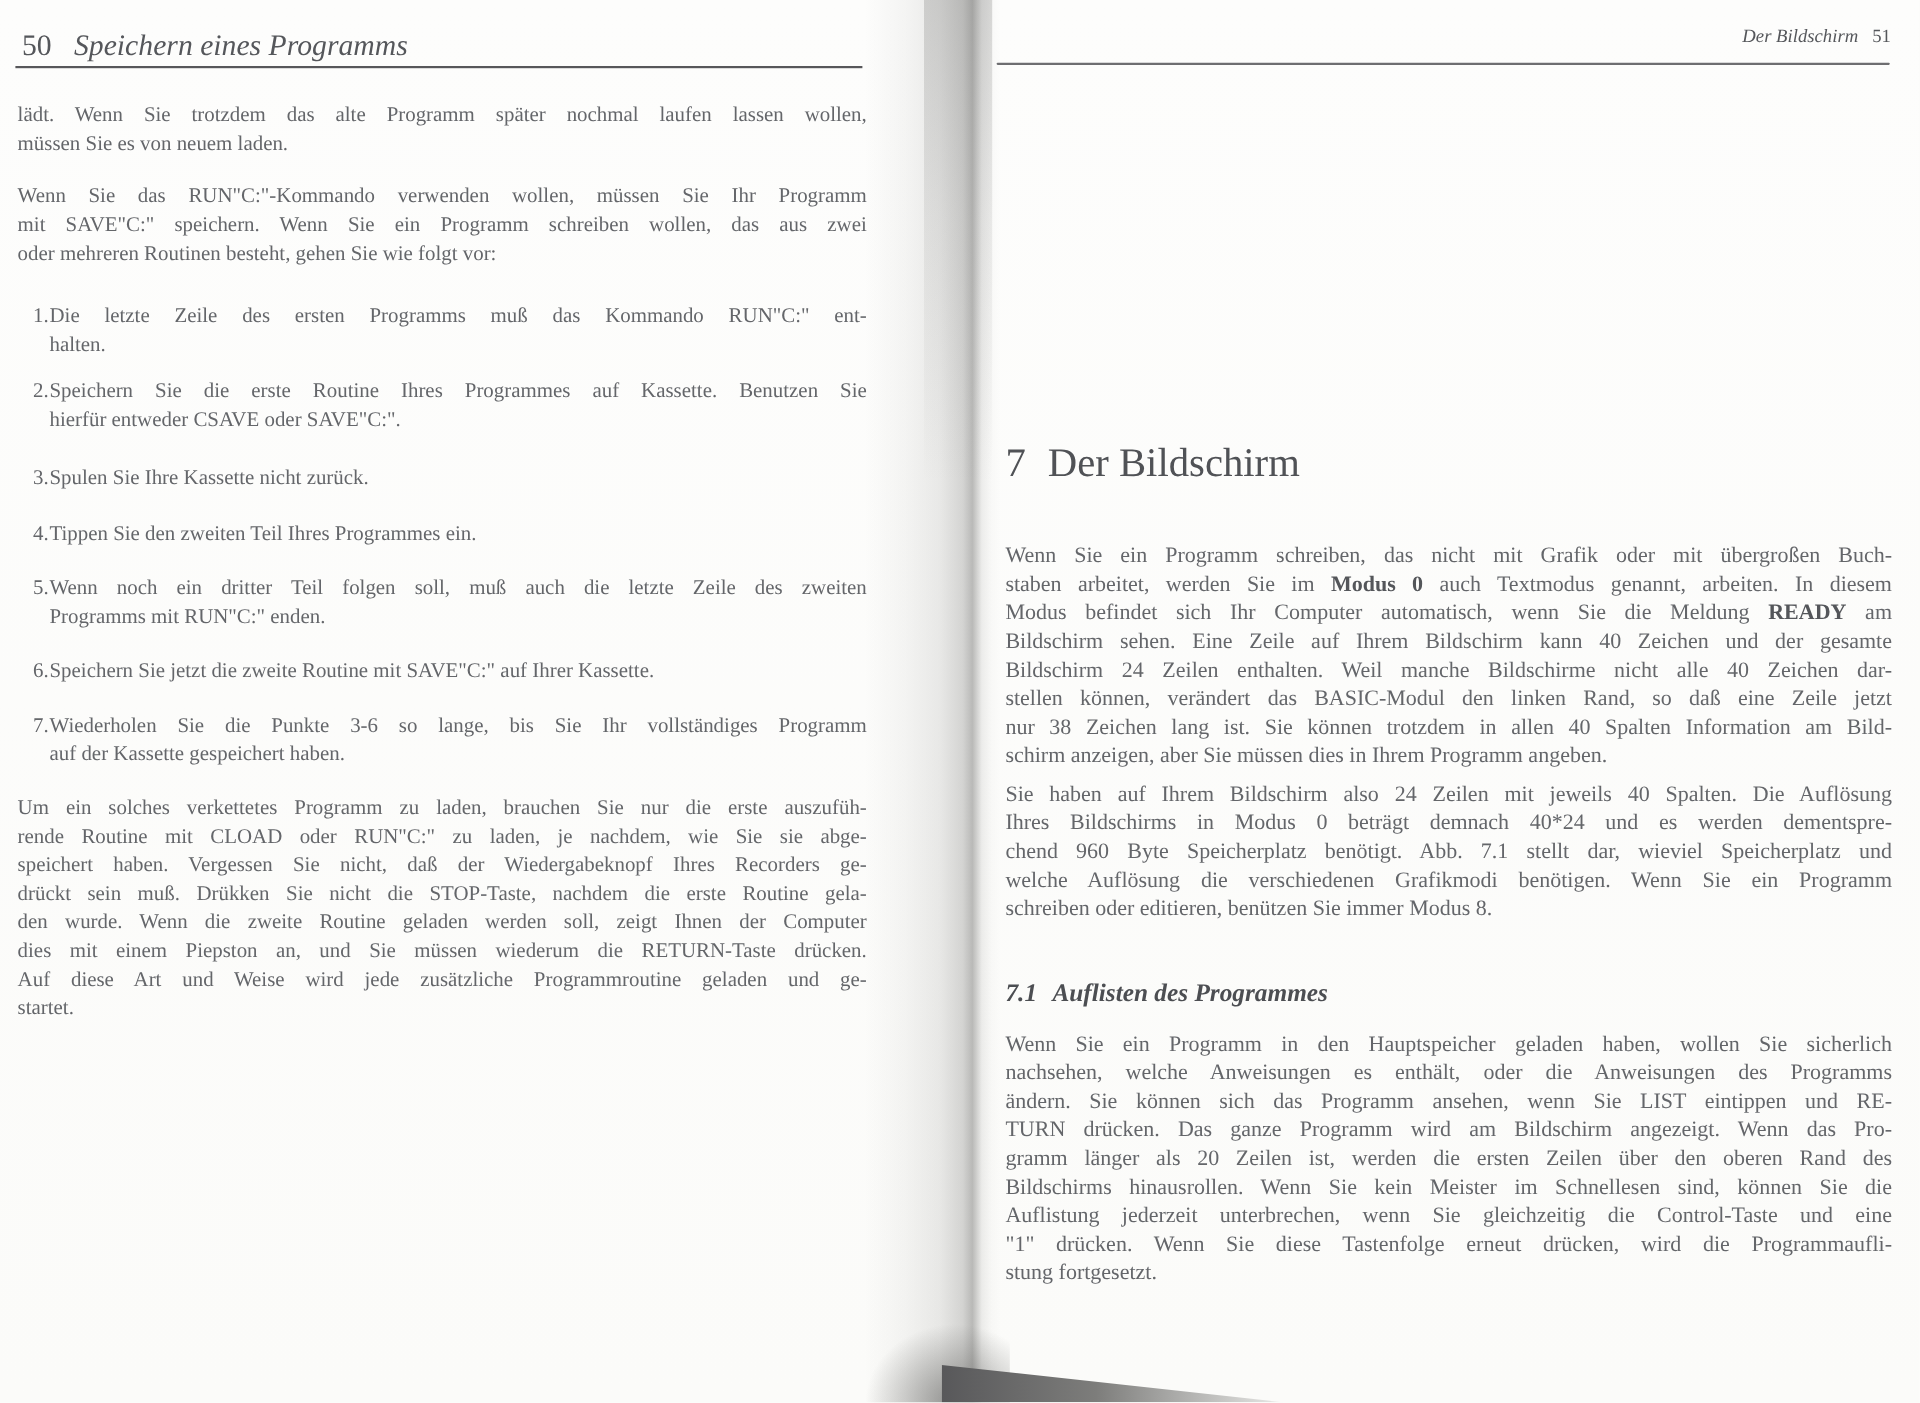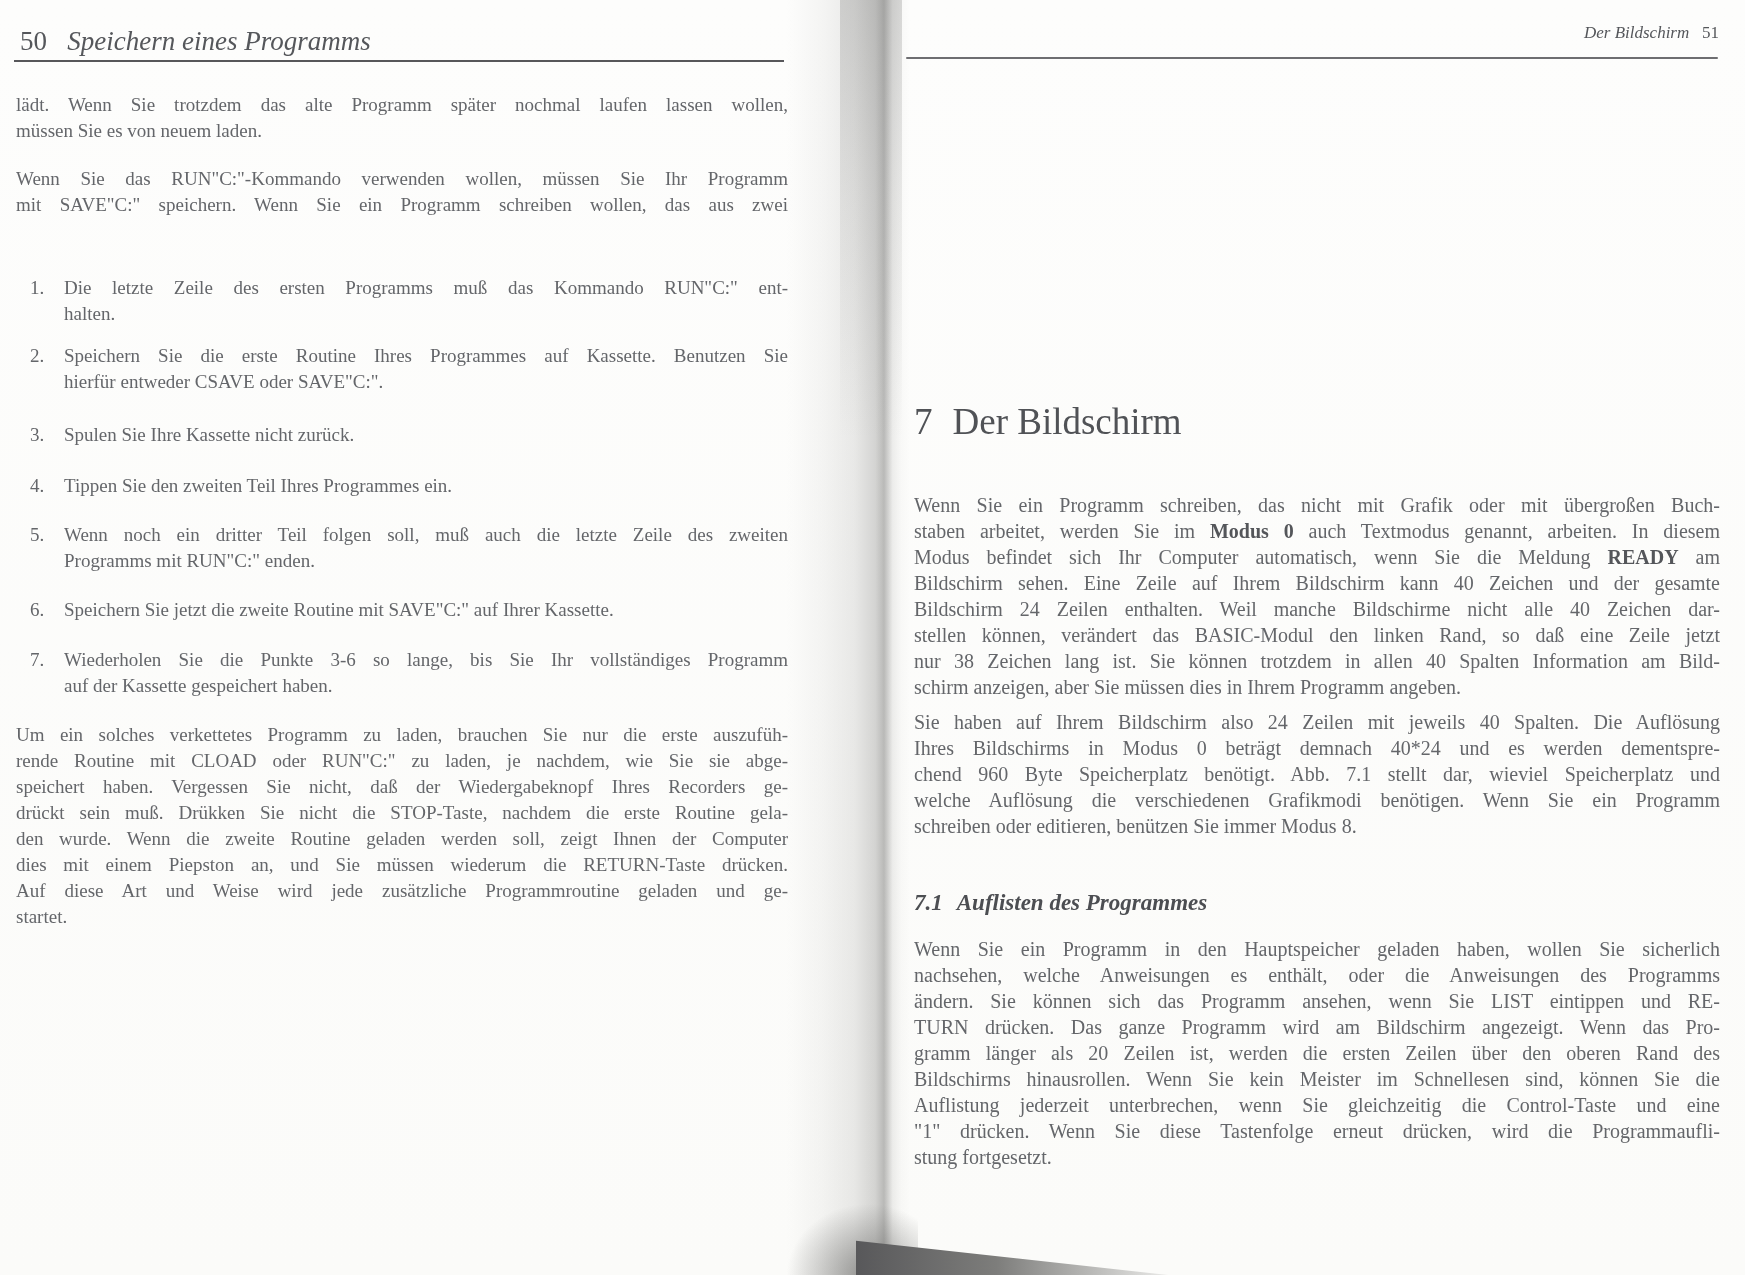--- a/index.html
+++ b/index.html
@@ -28,21 +28,21 @@
   
   .lblock { position: absolute; left: 16px;  width: 772px; font-size: 19px; line-height: 26px; }
   .rblock { position: absolute; left: 914px; width: 806px; font-size: 20px; line-height: 26px; }
   .line { text-align: justify; text-align-last: justify; }
   .line.last { text-align-last: left; }
   .b { font-weight: bold; color: #54565a; }
 
   
   .list-item { position: absolute; left: 16px; width: 772px; font-size: 19px; line-height: 26px; }
   .list-item .inum { position: absolute; left: 14px; top: 0; width: 42px; }
-  .list-item .itext { margin-left: 48px; }
+  .list-item .itext { margin-left: 29px; }
 
   
   #chapter-heading {
     position: absolute; left: 914px; top: 400px;
     font-size: 37px; font-weight: normal; color: #505256; white-space: nowrap;
   }
   #chapter-heading .chnum { margin-right: 20px; }
   #section-heading {
     position: absolute; left: 914px; top: 890px;
     font-size: 23px; font-weight: bold; color: #4c4e52; white-space: nowrap; font-style: italic;
@@ -94,20 +94,21 @@
     <div id="rule-left" class="hrule"></div>
 
     <div class="lblock" style="top:92px">
       <div class="line">lädt. Wenn Sie trotzdem das alte Programm später nochmal laufen lassen wollen,</div>
       <div class="line last">müssen Sie es von neuem laden.</div>
     </div>
 
     <div class="lblock" style="top:166px">
       <div class="line">Wenn Sie das RUN"C:"-Kommando verwenden wollen, müssen Sie Ihr Programm</div>
       <div class="line">mit SAVE"C:" speichern. Wenn Sie ein Programm schreiben wollen, das aus zwei</div>
+      <div class="line last">oder mehreren Routinen besteht, gehen Sie wie folgt vor:</div>
     </div>
 
     <div class="list-item" style="top:275px">
       <div class="inum">1.</div>
       <div class="itext">
         <div class="line">Die letzte Zeile des ersten Programms muß das Kommando RUN"C:" ent-</div>
         <div class="line last">halten.</div>
       </div>
     </div>
 

